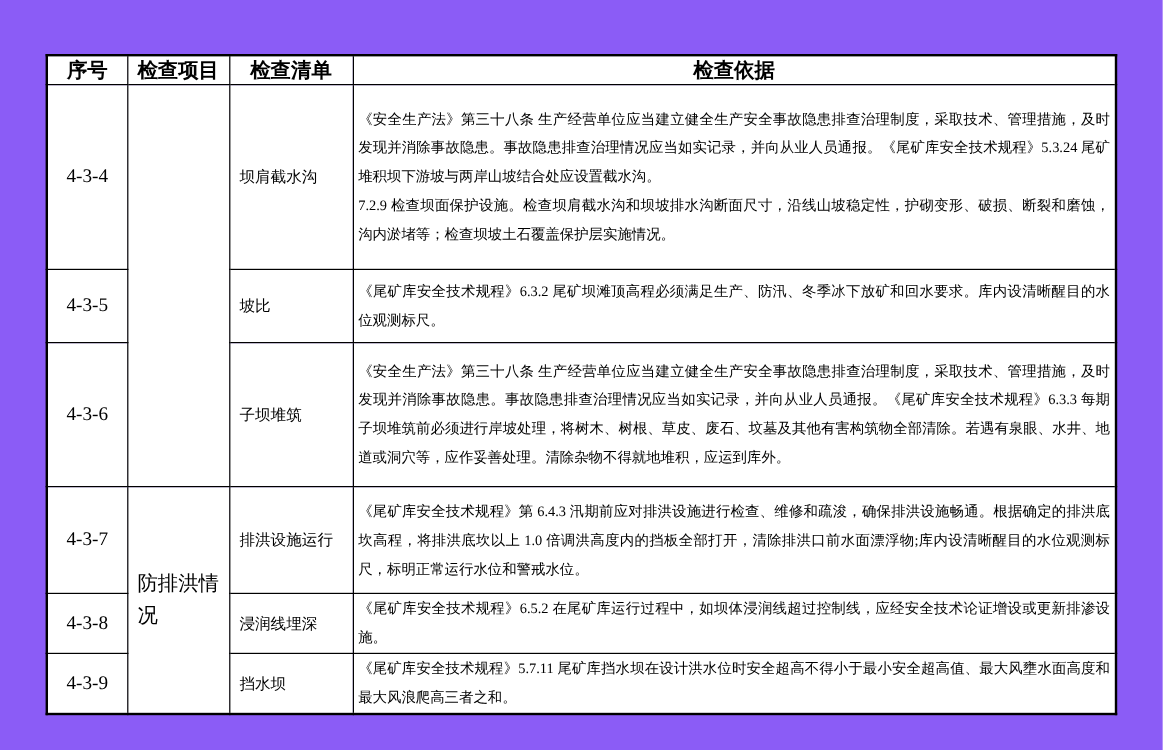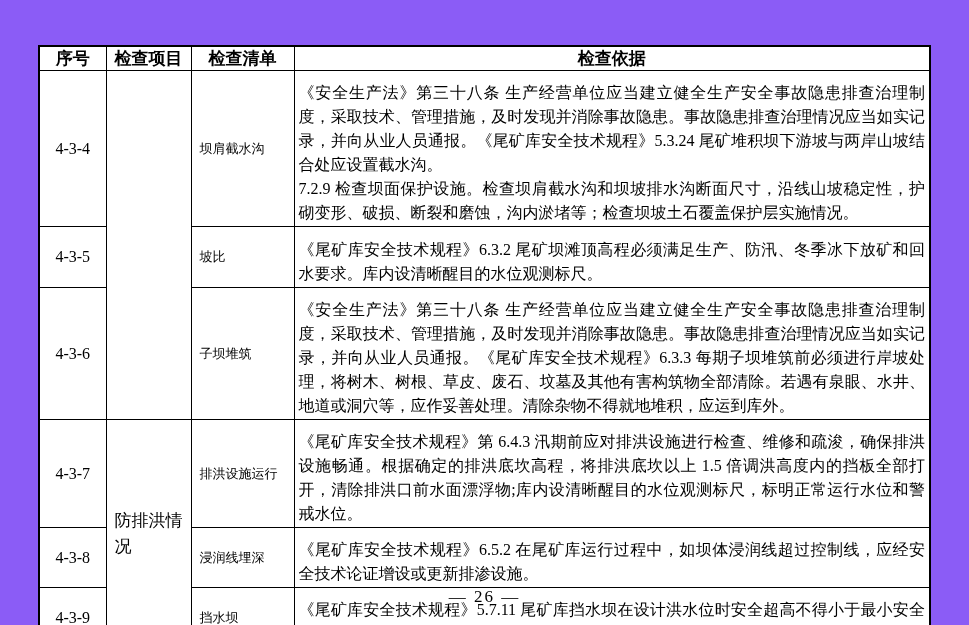--- a/index.html
+++ b/index.html
@@ -56,23 +56,23 @@
     padding: 12px 8px;
     line-height: 26px;
   }
   td.c-check {
     font-size: 13px;
     vertical-align: middle;
     padding: 0 12px 0 8px;
     line-height: 26px;
   }
   td.c-basis {
-    font-size: 16px;
+    font-size: 12px;
     vertical-align: middle;
-    padding: 10px 4px 1px 4px;
+    padding: 0 4px 1px 4px;
   }
   td.c-basis p {
     margin: 0;
     line-height: 24px;
     text-align: justify;
   }
   tr.r-h1 { height: 154px; }
   tr.r-h2 { height: 61px;  }
   tr.r-h3 { height: 120px; }
   tr.r-h4 { height: 89px;  }
@@ -130,35 +130,34 @@
         <td class="c-check">子坝堆筑</td>
         <td class="c-basis">
           <p>《安全生产法》第三十八条 生产经营单位应当建立健全生产安全事故隐患排查治理制度，采取技术、管理措施，及时发现并消除事故隐患。事故隐患排查治理情况应当如实记录，并向从业人员通报。《尾矿库安全技术规程》6.3.3 每期子坝堆筑前必须进行岸坡处理，将树木、树根、草皮、废石、坟墓及其他有害构筑物全部清除。若遇有泉眼、水井、地道或洞穴等，应作妥善处理。清除杂物不得就地堆积，应运到库外。</p>
         </td>
       </tr>
       <tr class="r-h4">
         <td class="c-id">4-3-7</td>
         <td class="c-item" rowspan="3">防排洪情况</td>
         <td class="c-check">排洪设施运行</td>
         <td class="c-basis">
-          <p>《尾矿库安全技术规程》第 6.4.3 汛期前应对排洪设施进行检查、维修和疏浚，确保排洪设施畅通。根据确定的排洪底坎高程，将排洪底坎以上 1.5 倍调洪高度内的挡板全部打开，清除排洪口前水面漂浮物;库内设清晰醒目的水位观测标尺，标明正常运行水位和警戒水位。</p>
+          <p>《尾矿库安全技术规程》第 6.4.3 汛期前应对排洪设施进行检查、维修和疏浚，确保排洪设施畅通。根据确定的排洪底坎高程，将排洪底坎以上 1.0 倍调洪高度内的挡板全部打开，清除排洪口前水面漂浮物;库内设清晰醒目的水位观测标尺，标明正常运行水位和警戒水位。</p>
         </td>
       </tr>
       <tr class="r-h5">
         <td class="c-id">4-3-8</td>
         <td class="c-check">浸润线埋深</td>
         <td class="c-basis">
           <p>《尾矿库安全技术规程》6.5.2 在尾矿库运行过程中，如坝体浸润线超过控制线，应经安全技术论证增设或更新排渗设施。</p>
         </td>
       </tr>
       <tr class="r-h6">
         <td class="c-id">4-3-9</td>
         <td class="c-check">挡水坝</td>
         <td class="c-basis">
           <p>《尾矿库安全技术规程》5.7.11 尾矿库挡水坝在设计洪水位时安全超高不得小于最小安全超高值、最大风壅水面高度和最大风浪爬高三者之和。</p>
         </td>
       </tr>
     </tbody>
   </table>
 
-  <div class="footer">— 26 —</div>
 
 </div>
 
 </body></html>

